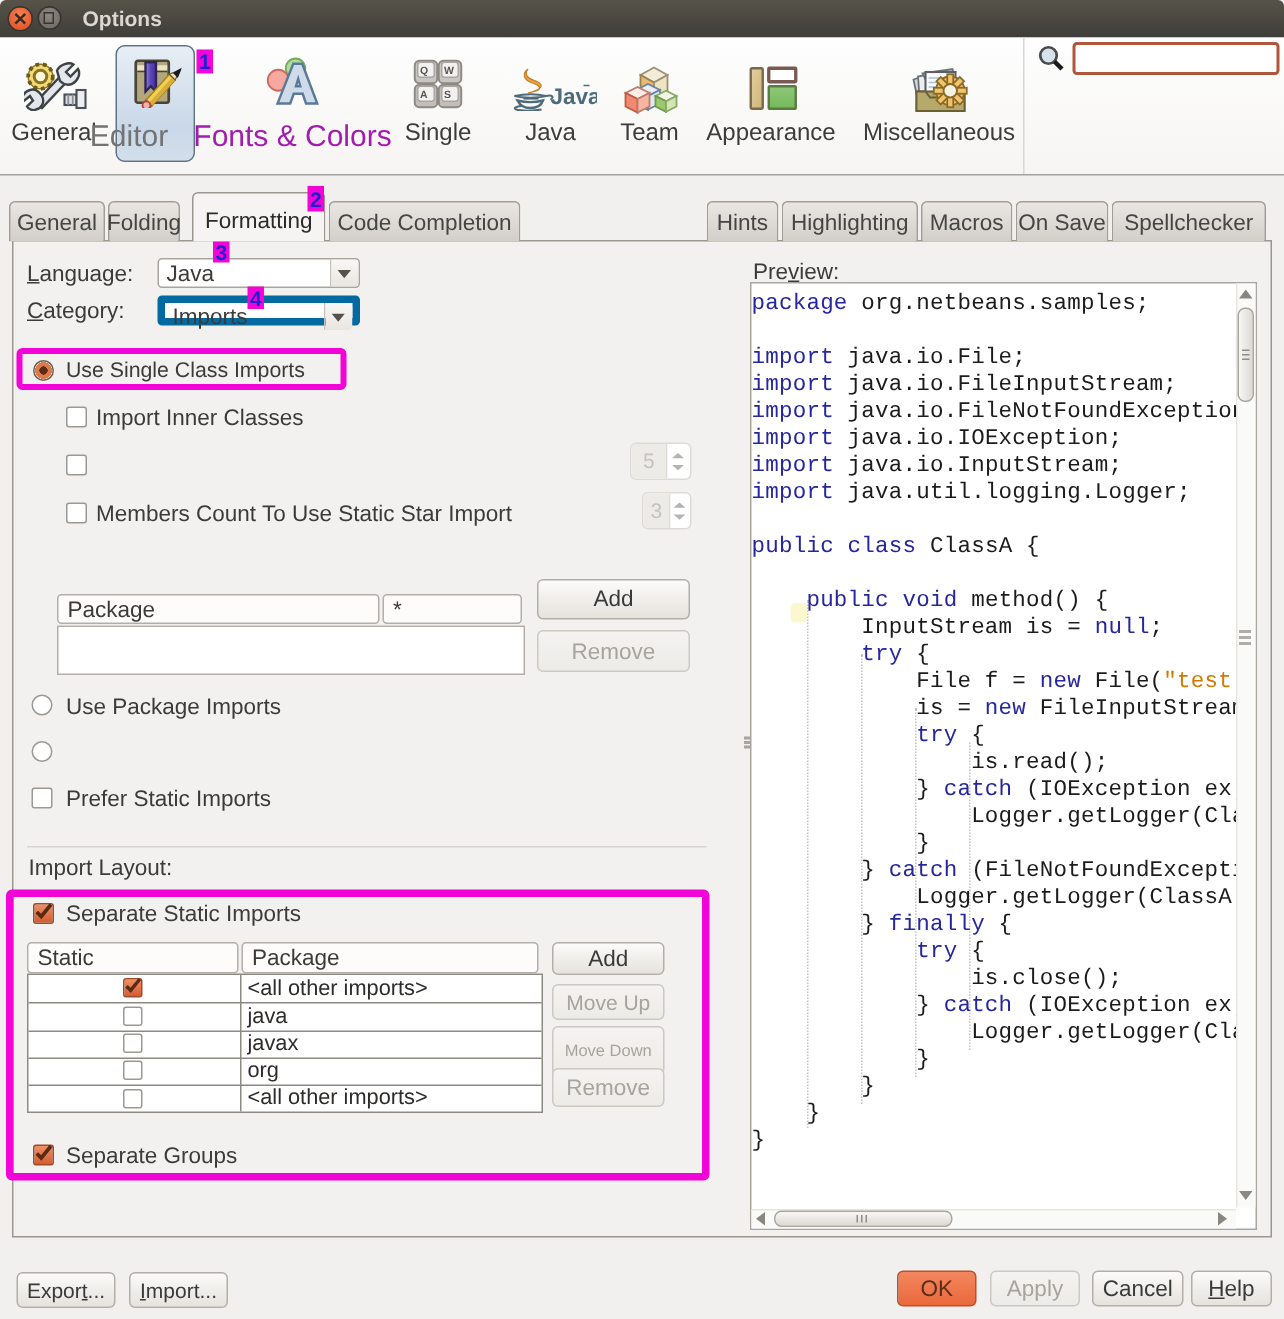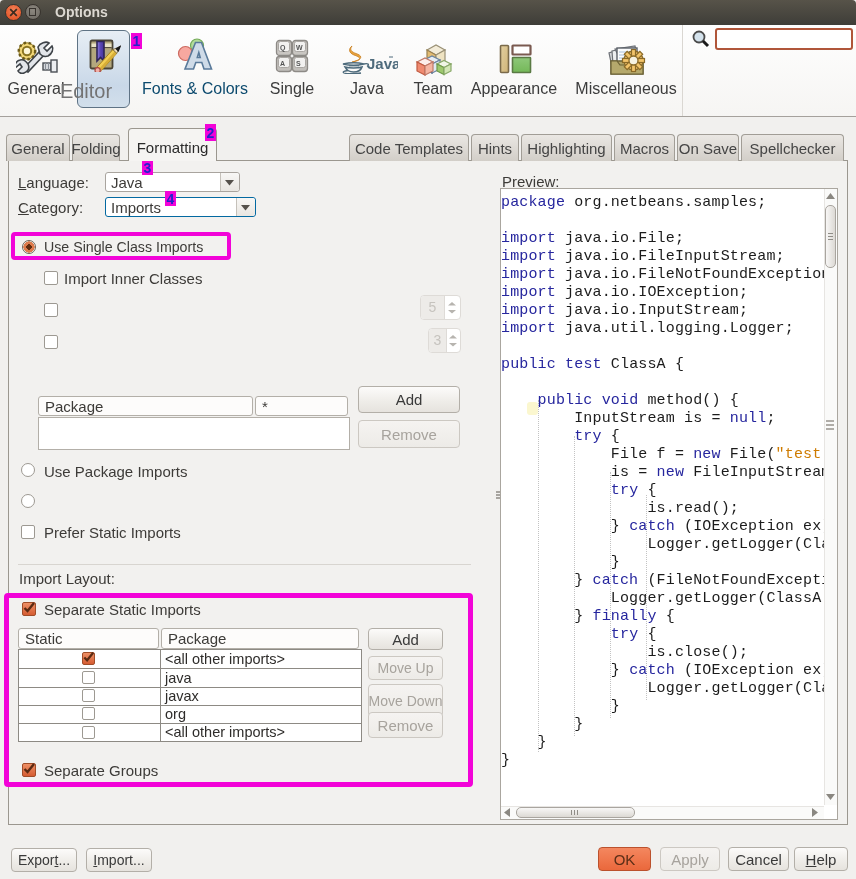--- a/index.html
+++ b/index.html
@@ -25,21 +25,21 @@
 <div class="a" style="left:24.5px;top:4px;width:16px;height:16px;border-radius:50%;background:radial-gradient(circle at 50% 35%,#8d8880,#6b6760);border:1px solid #38332e"></div>
 <div class="a" style="left:28.8px;top:8.3px;width:7.5px;height:7.5px;border:1.5px solid #38332e"></div>
 <div class="a" style="left:55px;top:4px;font-size:14px;font-weight:bold;color:#dcd8d1">Options</div>
 
 <div class="a" style="left:0;top:25px;width:856px;height:92px;background:linear-gradient(#fefefe,#f6f5f3);border-bottom:1px solid #a5a19c"></div>
 <div class="a" style="left:682px;top:25px;width:1px;height:91px;background:#dad7d2"></div>
 <div class="a" style="left:77px;top:30px;width:53px;height:78px;background:linear-gradient(#e7eef5,#c9d8e8 72%,#d2dfeb);border:1px solid #5f7385;border-radius:6px"></div>
 
 <div class="lbl" style="left:36px;top:80px;font-size:16px;color:#3c3c3c;transform:translateX(-50%)">General</div>
 <div class="lbl" style="left:86px;top:80px;font-size:20px;color:#737373;transform:translateX(-50%)">Editor</div>
-<div class="lbl" style="left:195px;top:80px;font-size:16px;color:#0c4a6e;transform:translateX(-50%)">Fonts &amp; Colors</div>
+<div class="lbl" style="left:195px;top:80px;font-size:20px;color:#a21caf;transform:translateX(-50%)">Fonts &amp; Colors</div>
 <div class="lbl" style="left:292px;top:80px;font-size:16px;color:#3c3c3c;transform:translateX(-50%)">Single</div>
 <div class="lbl" style="left:367px;top:80px;font-size:16px;color:#3c3c3c;transform:translateX(-50%)">Java</div>
 <div class="lbl" style="left:433px;top:80px;font-size:16px;color:#3c3c3c;transform:translateX(-50%)">Team</div>
 <div class="lbl" style="left:514px;top:80px;font-size:16px;color:#3c3c3c;transform:translateX(-50%)">Appearance</div>
 <div class="lbl" style="left:626px;top:80px;font-size:16px;color:#3c3c3c;transform:translateX(-50%)">Miscellaneous</div>
 
 <svg class="a" style="left:16px;top:34px" width="42" height="40" viewBox="0 0 42 40">
 <g stroke="#907820" stroke-width="1">
         <circle cx="11" cy="17" r="8.2" fill="#f4d978"></circle>
         <circle cx="11" cy="17" r="8.2" fill="none" stroke="#6b5a18" stroke-width="2.5" stroke-dasharray="2.5 2.5"></circle>
@@ -180,50 +180,51 @@
 
 <svg class="a" style="left:691px;top:29px" width="22" height="22" viewBox="0 0 22 22">
       <circle cx="8" cy="8" r="5.5" fill="#d4e2ec" stroke="#4a4a4a" stroke-width="1.8"></circle>
       <line x1="12" y1="12" x2="17" y2="17" stroke="#1a1a1a" stroke-width="3"></line>
     </svg>
 <div class="a" style="left:715px;top:28px;width:138px;height:22px;background:#fff;border:2px solid #b0563a;border-radius:3px"></div>
 
 <div class="a" style="left:8px;top:160px;width:840px;height:665px;background:#f2f1ef;border:1px solid #9b978f"></div>
 <div class="tab" style="left:6px;width:64px">General</div>
 <div class="tab" style="left:72px;width:48px">Folding</div>
-<div class="tab" style="left:349px;width:120px">Code Templates</div>
+<div class="tab" style="left:219px;width:128px">Code Completion</div>
 <div class="tab" style="left:471px;width:48px">Hints</div>
 <div class="tab" style="left:521px;width:91px">Highlighting</div>
 <div class="tab" style="left:614px;width:61px">Macros</div>
 <div class="tab" style="left:677px;width:62px">On Save</div>
 <div class="tab" style="left:741px;width:103px">Spellchecker</div>
 <div class="tab" style="left:128px;top:128px;width:89px;height:33px;background:#f5f4f2;border:1px solid #9b978f;border-bottom:none;color:#2b2b2b;align-items:flex-end;padding-bottom:5px">Formatting</div>
 
 <div class="lbl" style="left:18px;top:174px"><span style="text-decoration:underline">L</span>anguage:</div>
 <div class="lbl" style="left:18px;top:199px"><span style="text-decoration:underline">C</span>ategory:</div>
 <div class="a" style="left:105px;top:172px;width:135px;height:20px;background:#fff;border:1px solid #a9a49e;border-radius:3px">
  <div class="a" style="right:0;top:0;width:19px;height:18px;background:linear-gradient(#f8f7f5,#e9e6e1);border-left:1px solid #c5c1ba;border-radius:0 3px 3px 0"></div>
  <svg class="a" style="right:5px;top:7px" width="9" height="6">
         <path d="M0 0 L9 0 L4.5 5.5 Z" fill="#55514b"></path>
       </svg>
  <div class="a" style="left:5px;top:1px;font-size:15px;color:#3d3b38">Java</div>
     </div>
-<div class="a" style="left:105px;top:197px;width:151px;height:20px;background:#fff;border:1px solid #0369a1;border-radius:3px">
+<div class="a" style="left:105px;top:197px;width:135px;height:20px;background:#fff;border:5px solid #0369a1;border-radius:3px">
  <div class="a" style="right:0;top:0;width:19px;height:18px;background:linear-gradient(#f8f7f5,#e9e6e1);border-left:1px solid #c5c1ba;border-radius:0 3px 3px 0"></div>
  <svg class="a" style="right:5px;top:7px" width="9" height="6">
         <path d="M0 0 L9 0 L4.5 5.5 Z" fill="#55514b"></path>
       </svg>
  <div class="a" style="left:5px;top:1px;font-size:15px;color:#3d3b38">Imports</div>
     </div>
 <div class="rd" style="left:22px;top:240px;border-color:#6e6257;background:radial-gradient(circle,#5e2c10 0 2.7px,#dd7a4c 2.8px 5.5px,#f2ece2 5.6px)"></div>
 <div class="lbl" style="left:44px;top:239px;font-size:14.2px">Use Single Class Imports</div>
 <div class="cb" style="left:44px;top:271px"></div>
 <div class="lbl" style="left:64px;top:270px">Import Inner Classes</div>
 <div class="cb" style="left:44px;top:303px"></div>
 <div class="cb" style="left:44px;top:335px"></div>
+<div class="lbl" style="left:64px;top:334px">Members Count To Use Static Star Import</div>
 
 <div class="a" style="left:420px;top:295px;width:41px;height:25px;border:1px solid #dedbd7;border-radius:4px;background:#fff">
  <div class="a" style="left:0;top:0;width:24px;height:23px;background:#edebe8;border-radius:3px 0 0 3px;border-right:1px solid #dedbd7;color:#c6c3be;font-size:14px;text-align:center;line-height:23px">5</div>
  <svg class="a" style="right:4px;top:6px" width="8" height="12">
         <path d="M0 3.5 L8 3.5 L4 0 Z" fill="#b7b4af"></path>
         <path d="M0 8 L8 8 L4 11.5 Z" fill="#b7b4af"></path>
       </svg>
     </div>
 <div class="a" style="left:428px;top:328px;width:33px;height:25px;border:1px solid #dedbd7;border-radius:4px;background:#fff">
  <div class="a" style="left:0;top:0;width:18px;height:23px;background:#edebe8;border-radius:3px 0 0 3px;border-right:1px solid #dedbd7;color:#c6c3be;font-size:14px;text-align:center;line-height:23px">3</div>
@@ -278,21 +279,21 @@
  <div class="cb" style="left:63px;top:57px;width:13px;height:13px"></div>
  <div class="cb" style="left:63px;top:76px;width:13px;height:13px"></div>
  <div class="a" style="left:146px;top:1px;font-size:14.5px;color:#2e2c2a">&lt;all other imports&gt;</div>
  <div class="a" style="left:146px;top:20px;font-size:14.5px;color:#2e2c2a">java</div>
  <div class="a" style="left:146px;top:38px;font-size:14.5px;color:#2e2c2a">javax</div>
  <div class="a" style="left:146px;top:56px;font-size:14.5px;color:#2e2c2a">org</div>
  <div class="a" style="left:146px;top:74px;font-size:14.5px;color:#2e2c2a">&lt;all other imports&gt;</div>
 </div>
 <div class="b" style="left:368px;top:628px;width:75px;height:22px">Add</div>
 <div class="b dis" style="left:368px;top:656px;width:75px;height:24px;font-size:14px">Move Up</div>
-<div class="b dis" style="left:368px;top:684px;width:75px;height:33px;font-size:14px">Move Down</div>
+<div class="b dis" style="left:368px;top:684px;width:75px;height:33px;font-size:11px">Move Down</div>
 <div class="b dis" style="left:368px;top:712px;width:75px;height:26px">Remove</div>
 <div class="cb on" style="left:22px;top:763px">
       <svg width="16" height="15" viewBox="0 0 16 15" style="position:absolute;left:-2px;top:-3px">
         <path d="M3.5 8 L6.5 11 L13 3" stroke="#5a2a12" stroke-width="2.4" fill="none"></path>
       </svg>
     </div>
 <div class="lbl" style="left:44px;top:762px">Separate Groups</div>
 
 <div class="a" style="left:11px;top:232px;width:220px;height:28px;border:4px solid #f203d8;border-radius:4px"></div>
 <div class="a" style="left:4px;top:593px;width:469px;height:194px;border:5px solid #f203d8;border-radius:4px"></div>
@@ -314,21 +315,21 @@
 <div class="a" style="left:501px;top:194px;width:323px;height:600px;overflow:hidden">
 <pre style="font-family:'Liberation Mono',monospace;font-size:15px;line-height:18px;letter-spacing:0.15px;color:#1c1c1c;"><span class="k">package</span> org.netbeans.samples;
 
 <span class="k">import</span> java.io.File;
 <span class="k">import</span> java.io.FileInputStream;
 <span class="k">import</span> java.io.FileNotFoundException;
 <span class="k">import</span> java.io.IOException;
 <span class="k">import</span> java.io.InputStream;
 <span class="k">import</span> java.util.logging.Logger;
 
-<span class="k">public</span> <span class="k">test</span> ClassA {
+<span class="k">public</span> <span class="k">class</span> ClassA {
 
     <span class="k">public</span> <span class="k">void</span> method() {
         InputStream is = <span class="k">null</span>;
         <span class="k">try</span> {
             File f = <span class="k">new</span> File(<span class="s">"test.txt"</span>);
             is = <span class="k">new</span> FileInputStream(f);
             <span class="k">try</span> {
                 is.read();
             } <span class="k">catch</span> (IOException ex) {
                 Logger.getLogger(ClassA.class.getName())

